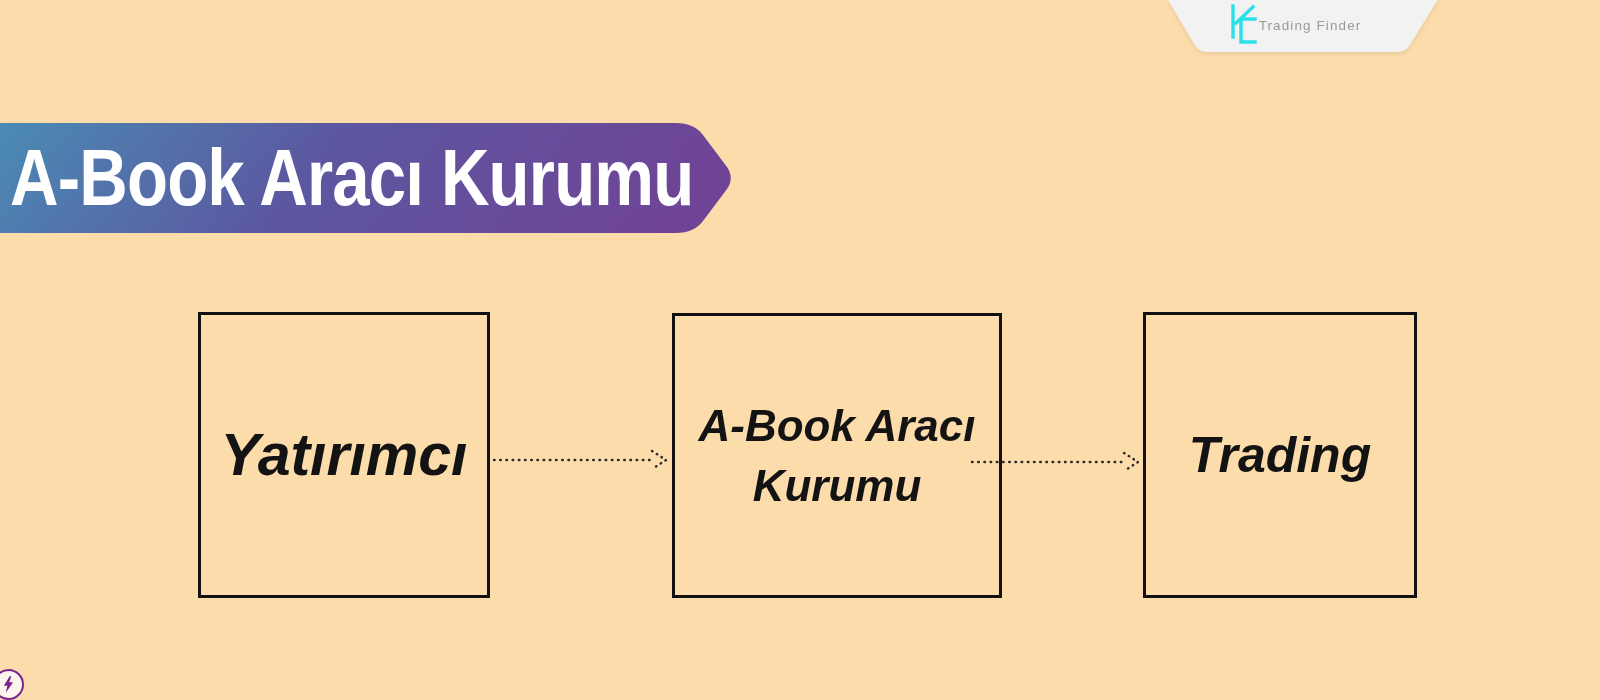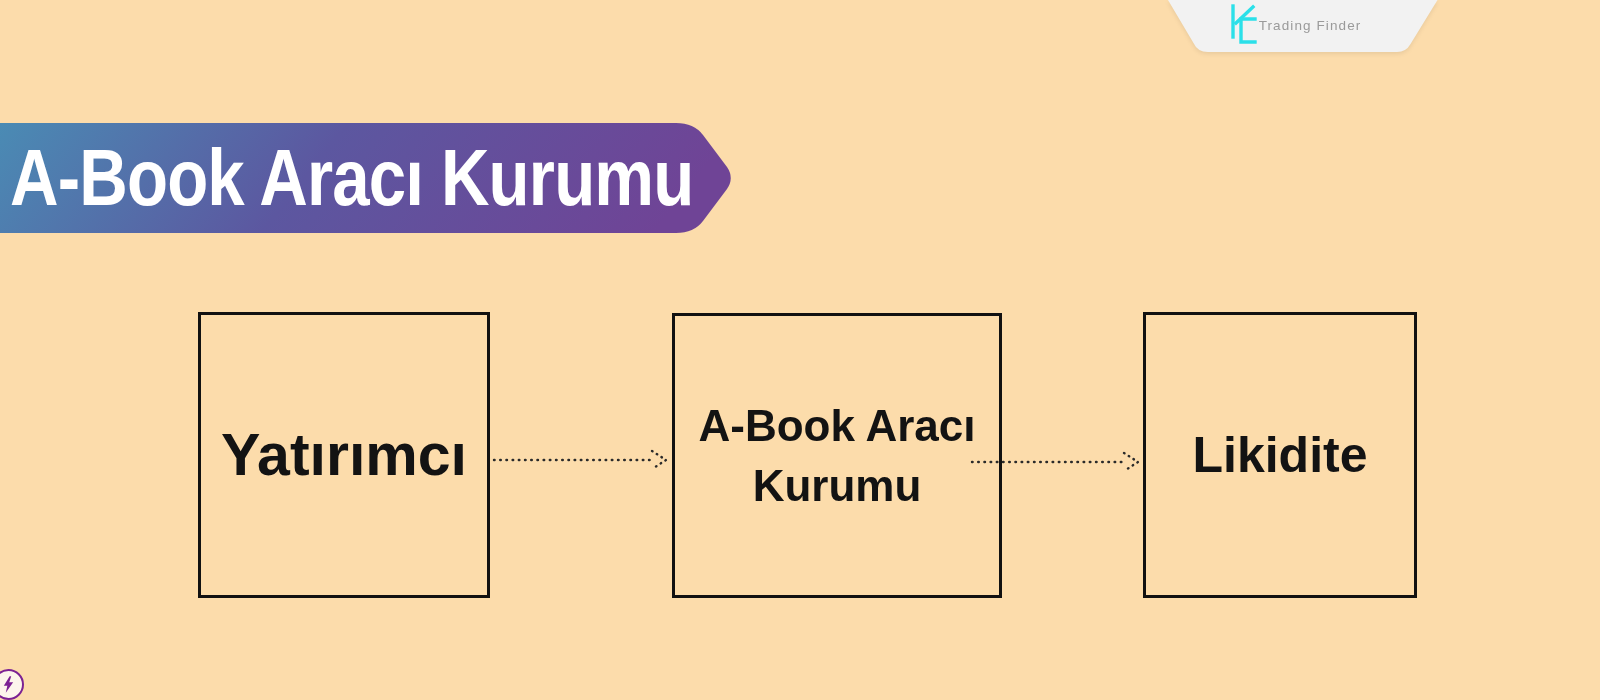--- a/index.html
+++ b/index.html
@@ -38,21 +38,21 @@
     transform:scaleX(0.84);transform-origin:left center;
   }
 
   
   .flow-node{
     position:absolute;
     border:3px solid var(--border);
     box-sizing:border-box;
     display:flex;flex-direction:column;align-items:center;justify-content:center;
     color:var(--node-text);
-    font-weight:700;text-align:center;
+    font-weight:700;text-align:center;font-style:italic;
   }
   .flow-node span{display:block;}
   .node-investor{left:198px;top:312px;width:292px;height:286px;font-size:59px;}
   .node-abook{left:672px;top:313px;width:330px;height:285px;font-size:44px;line-height:60px;}
   .node-lp{left:1143px;top:312px;width:274px;height:286px;font-size:50px;line-height:64px;}
 
   
   .arrow{position:absolute;width:180px;height:26px;}
   .arrow-1{left:490px;top:447px;}
   .arrow-2{left:966px;top:449px;}
@@ -111,21 +111,21 @@
     <span>A-Book Aracı</span>
     <span>Kurumu</span>
   </div>
 
   <svg class="arrow arrow-2" viewBox="0 0 180 26">
     <line x1="6" y1="13" x2="158" y2="13" stroke="var(--arrow)" stroke-width="2.4" stroke-linecap="round" stroke-dasharray="0.6 5.6"></line>
     <path d="M158 4 L172 13 L158 22" fill="none" stroke="var(--arrow)" stroke-width="2.4" stroke-linecap="round" stroke-dasharray="0.6 5"></path>
   </svg>
 
   <div class="flow-node node-lp">
-    <span>Likidite</span>
+    <span>Trading</span>
   </div>
 
   <div class="flash-badge">
     <svg width="21" height="21" viewBox="0 0 27 27">
       <path d="M15 3 L7.5 15 H12 L10 24 L19.5 10.5 H14.5 L17 3 Z" fill="var(--badge-ring)"></path>
     </svg>
   </div>
 
 </div>
 

